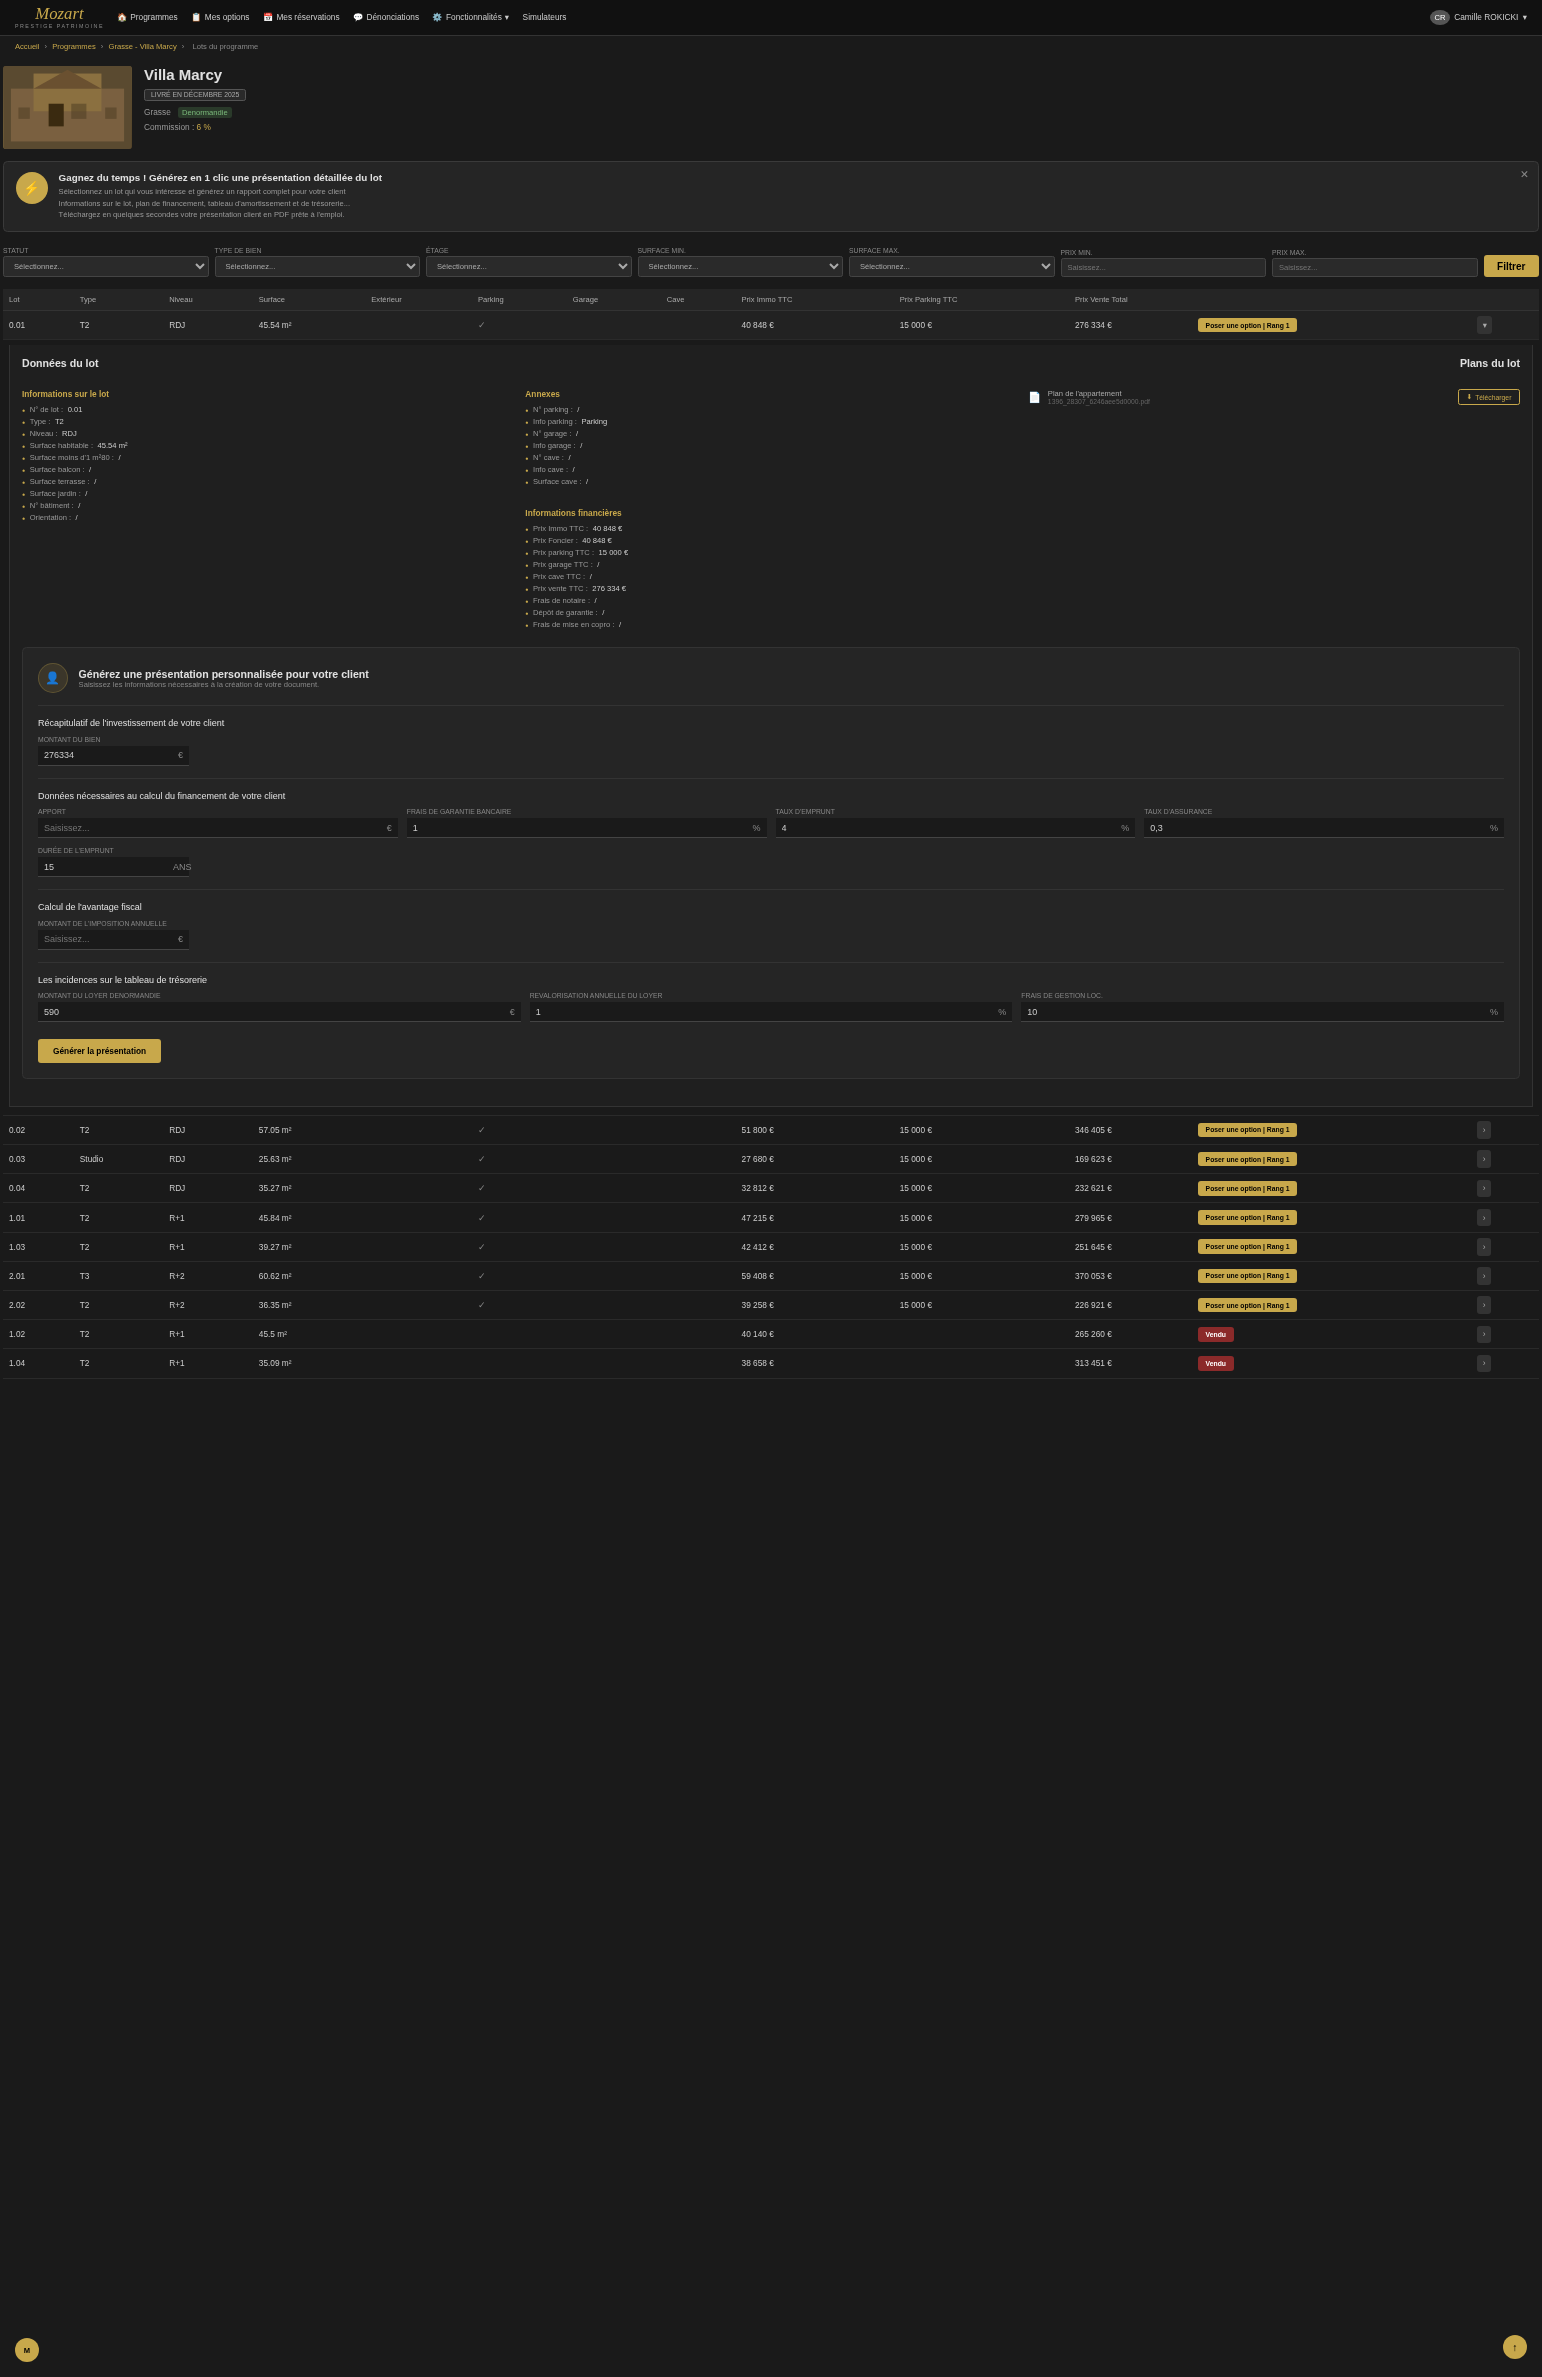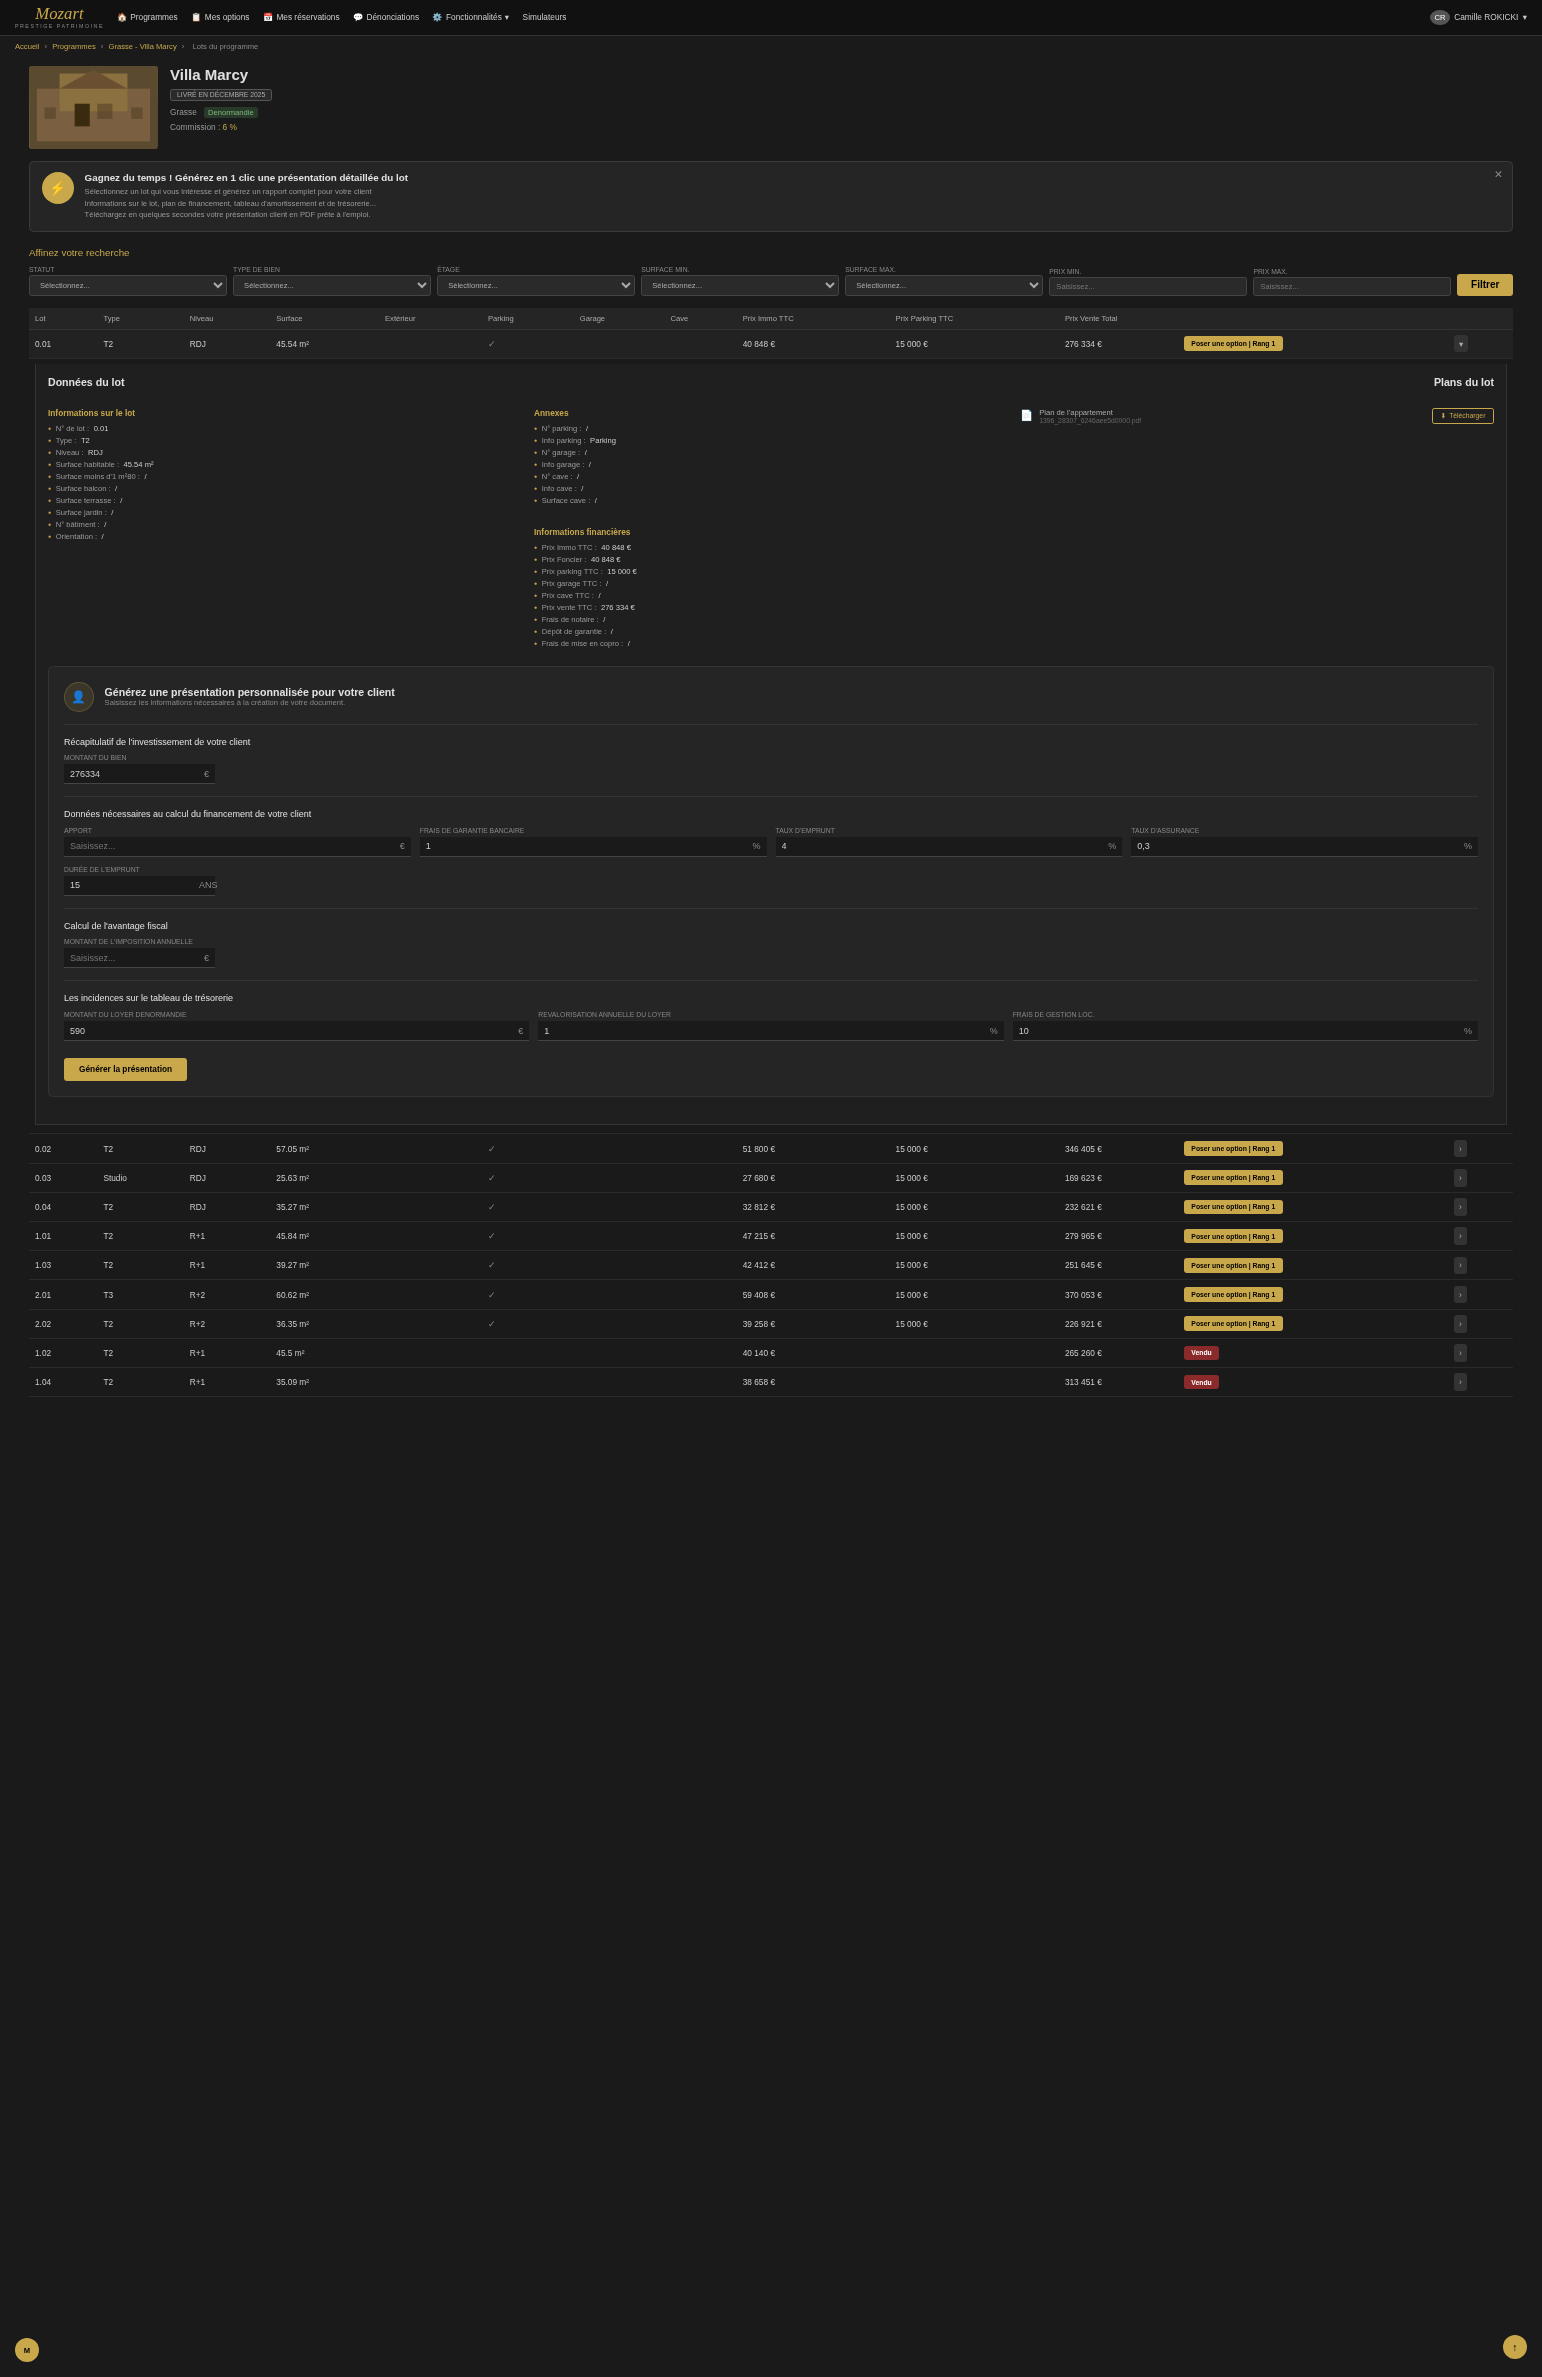--- a/index.html
+++ b/index.html
@@ -72,21 +72,21 @@
     .breadcrumb {
       padding: 6px 15px;
       background: #1a1a1a;
       font-size: 7.6px;
       color: #888;
     }
     .breadcrumb a { color: #c8a84b; text-decoration: none; }
     .breadcrumb span { color: #888; margin: 0 3px; }
     
     .main-content {
-      padding: 0 29px 15px;
+      padding: 0 3px 15px;
     }
     
     .property-header {
       display: flex;
       gap: 12px;
       padding: 9px 0 12px;
       align-items: flex-start;
     }
     .property-image {
       width: 129px;
@@ -528,21 +528,20 @@
     <div class="promo-text">
       <h3>Gagnez du temps ! Générez en 1 clic une présentation détaillée du lot</h3>
       <p>Sélectionnez un lot qui vous intéresse et générez un rapport complet pour votre client</p>
       <p>Informations sur le lot, plan de financement, tableau d'amortissement et de trésorerie...</p>
       <p>Téléchargez en quelques secondes votre présentation client en PDF prête à l'emploi.</p>
     </div>
     <div class="promo-close">✕</div>
   </div>
 
   <div class="filter-section">
-    <div class="filter-title">Affinez votre recherche</div>
     <div class="filter-row">
       <div class="filter-group">
         <div class="filter-label">STATUT</div>
         <select class="filter-select">
           <option>Sélectionnez...</option>
         </select>
       </div>
       <div class="filter-group">
         <div class="filter-label">TYPE DE BIEN</div>
         <select class="filter-select">

